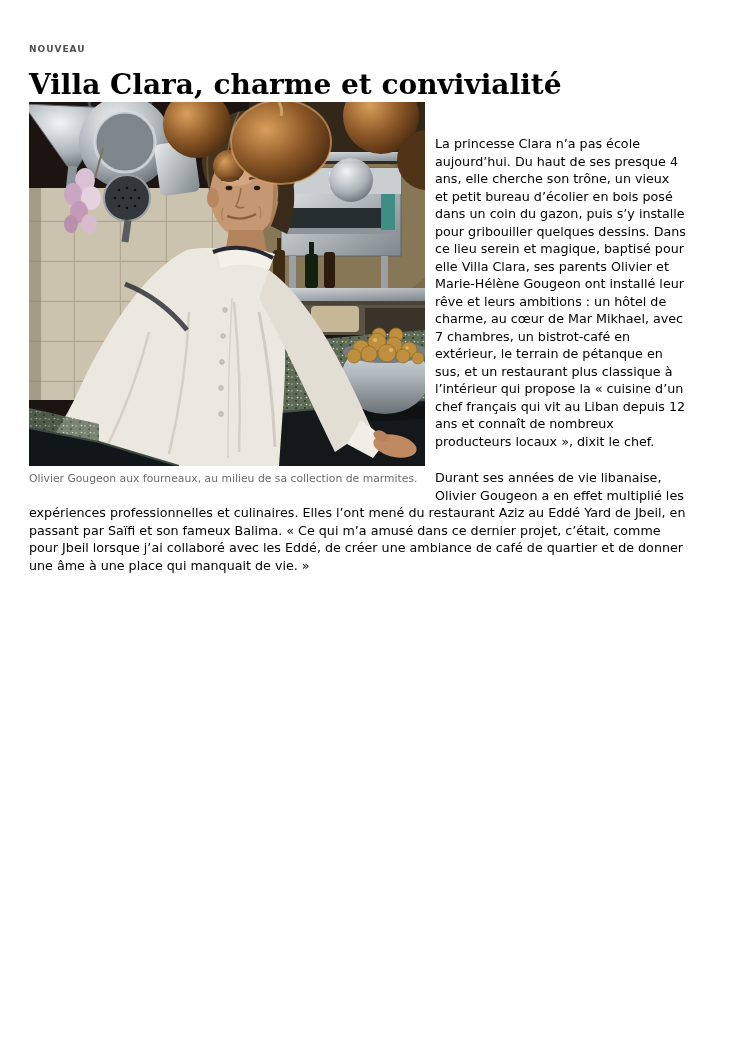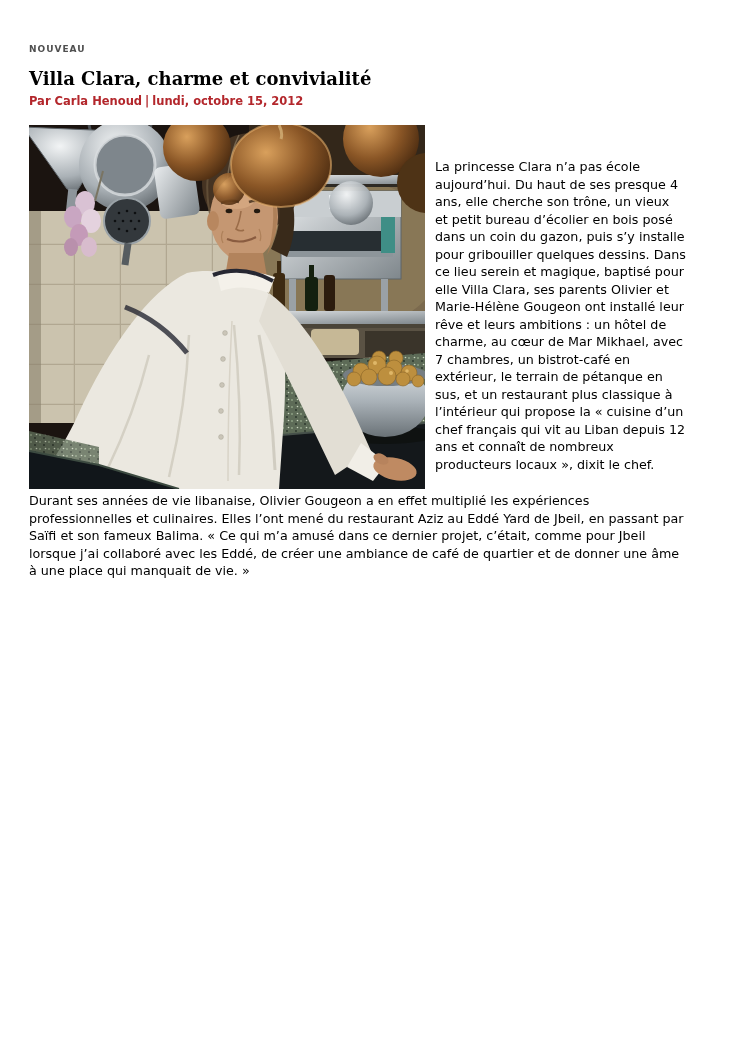--- a/index.html
+++ b/index.html
@@ -19,21 +19,21 @@
   }
   .tag-label{
     margin-top:17px;
     color:var(--tag-gray,#4f4f4f);
     font-size:9px; font-weight:bold; letter-spacing:1px;
     cursor:pointer;
   }
   .headline{
     margin-top:15px;
     font-family:"DejaVu Serif","Liberation Serif",serif;
-    font-size:18px; font-weight:bold; line-height:1.12; color:#000;
+    font-size:28px; font-weight:bold; line-height:1.12; color:#000;
   }
   .byline{
     margin-top:5px; margin-bottom:15px;
     color:var(--accent-red,#b3262b);
     font-size:11.5px; font-weight:bold;
   }
   .byline .sep{ padding:0 3px; }
 
   .article-body{ font-size:12.7px; line-height:17.5px; }
 
@@ -54,21 +54,20 @@
 </head>
 <body>
 
 <div class="page">
   <div class="content">
 
     <div class="tag-label">NOUVEAU</div>
 
     <h1 class="headline">Villa Clara, charme et convivialité</h1>
 
-    <div class="byline"><span>Par Carla Henoud</span><span class="sep">|</span><span>lundi, octobre 15, 2012</span></div>
 
     <div class="article-body">
 
       <figure class="photo-fig">
         <div class="photo-frame">
 
           <svg viewBox="0 0 396 364" preserveAspectRatio="none">
             <defs>
               <linearGradient id="gSteel" x1="0" y1="0" x2="1" y2="1">
                 <stop offset="0" stop-color="#e9ecee"></stop>
@@ -239,20 +238,21 @@
             <g>
               <ellipse cx="56" cy="78" rx="10" ry="12" fill="#d9c2d4"></ellipse>
               <ellipse cx="44" cy="92" rx="9" ry="11" fill="#c9a6c2"></ellipse>
               <ellipse cx="62" cy="96" rx="10" ry="12" fill="#e4d2de"></ellipse>
               <ellipse cx="50" cy="110" rx="9" ry="11" fill="#c49ab8"></ellipse>
               <ellipse cx="60" cy="122" rx="8" ry="10" fill="#d8bccd"></ellipse>
               <ellipse cx="42" cy="122" rx="7" ry="9" fill="#b990ac"></ellipse>
             </g>
           </svg>
         </div>
+        <figcaption>Olivier Gougeon aux fourneaux, au milieu de sa collection de marmites.</figcaption>
       </figure>
 
       <p class="para"><br>
         <br>
         <span>La princesse Clara n’a pas école aujourd’hui. Du haut de ses presque 4 ans, elle cherche son trône, un vieux et petit bureau d’écolier en bois posé dans un coin du gazon, puis s’y installe pour gribouiller quelques dessins. Dans ce lieu serein et magique, baptisé pour elle Villa Clara, ses parents Olivier et Marie-Hélène Gougeon ont installé leur rêve et leurs ambitions : un hôtel de charme, au cœur de Mar Mikhael, avec 7 chambres, un bistrot-café en extérieur, le terrain de pétanque en sus, et un restaurant plus classique à l’intérieur qui propose la « cuisine d’un chef français qui vit au Liban depuis 12 ans et connaît de nombreux producteurs locaux », dixit le chef.</span></p>
 
       <p class="para">Durant ses années de vie libanaise, Olivier Gougeon a en effet multiplié les expériences professionnelles et culinaires. Elles l’ont mené du restaurant Aziz au Eddé Yard de Jbeil, en passant par Saïfi et son fameux Balima. « Ce qui m’a amusé dans ce dernier projet, c’était, comme pour Jbeil lorsque j’ai collaboré avec les Eddé, de créer une ambiance de café de quartier et de donner une âme à une place qui manquait de vie. »</p>
 
     </div>
   </div>

